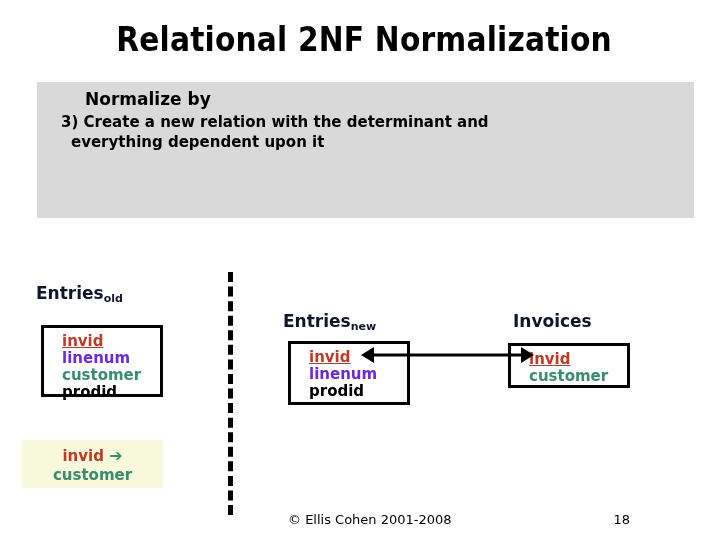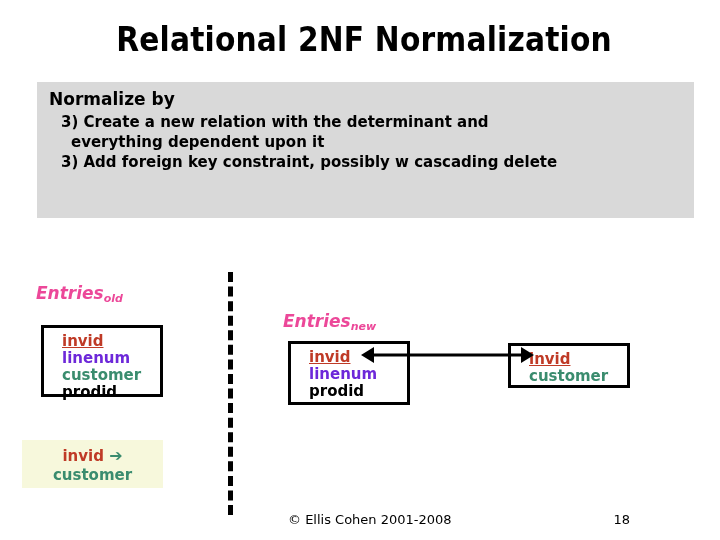--- a/index.html
+++ b/index.html
@@ -45,20 +45,21 @@
     background: #d9d9d9;
     box-sizing: border-box;
     padding: 6px 0 0 12px;
   }
   .panel-heading {
     font-size: 17px;
     font-weight: bold;
     color: #000000;
     line-height: 22px;
     font-family: "DejaVu Sans", sans-serif;
+    margin-left: 36px;
   }
   .step-list {
     margin: 2px 0 0 0;
     padding: 0;
     list-style: none;
   }
   .step {
     font-size: 15px;
     font-weight: bold;
     color: #000000;
@@ -77,24 +78,23 @@
     width: 0;
     height: 243px;
     border-left: 5px dashed #000000;
   }
 
   
   .rel-label {
     position: absolute;
     font-size: 17px;
     font-weight: bold;
-    color: #ec4899;
-    font-family: "DejaVu Sans", sans-serif;
-    white-space: nowrap;
-    font-style: italic;
+    color: #0f172a;
+    font-family: "DejaVu Sans", sans-serif;
+    white-space: nowrap;
   }
   .rel-label sub {
     font-size: 11px;
     font-weight: bold;
     vertical-align: baseline;
     position: relative;
     top: 3px;
   }
   .rel-box {
     position: absolute;
@@ -181,21 +181,20 @@
 
 <div class="slide">
 
   <div class="slide-title">Relational 2NF Normalization</div>
 
   <div class="gray-panel">
     <div class="panel-heading">Normalize by</div>
     <ul class="step-list">
       <li class="step">3) Create a new relation with the determinant and
      everything dependent upon it</li>
-      <li class="step">3) Add foreign key constraint, possibly w cascading delete</li>
     </ul>
   </div>
 
   <div class="divider"></div>
 
   <div class="rel-label" id="entries-old-label">
     <span>Entries</span><sub>old</sub>
   </div>
   <div class="rel-box" id="entries-old-box">
     <div class="attr pk-red">invid</div>
@@ -206,20 +205,23 @@
 
   <div class="rel-label" id="entries-new-label">
     <span>Entries</span><sub>new</sub>
   </div>
   <div class="rel-box" id="entries-new-box">
     <div class="attr pk-red">invid</div>
     <div class="attr pk-blue">linenum</div>
     <div class="attr plain">prodid</div>
   </div>
 
+  <div class="rel-label" id="invoices-label">
+    <span>Invoices</span><sub></sub>
+  </div>
   <div class="rel-box" id="invoices-box">
     <div class="attr pk-red">invid</div>
     <div class="attr teal">customer</div>
   </div>
 
   <svg class="fk-arrow" viewBox="0 0 175 20">
     <line x1="14" y1="10" x2="161" y2="10" stroke="#000000" stroke-width="3"></line>
     <polygon points="14,2 14,18 1,10" fill="#000000"></polygon>
     <polygon points="161,2 161,18 174,10" fill="#000000"></polygon>
   </svg>

